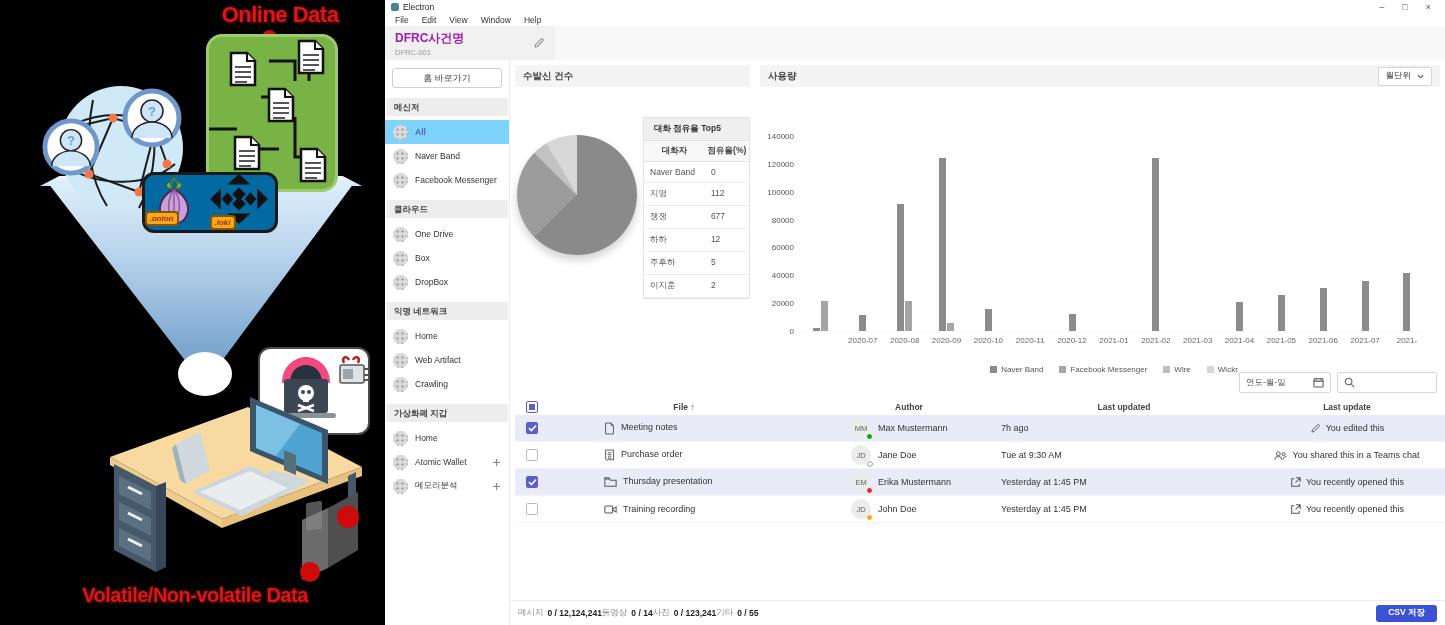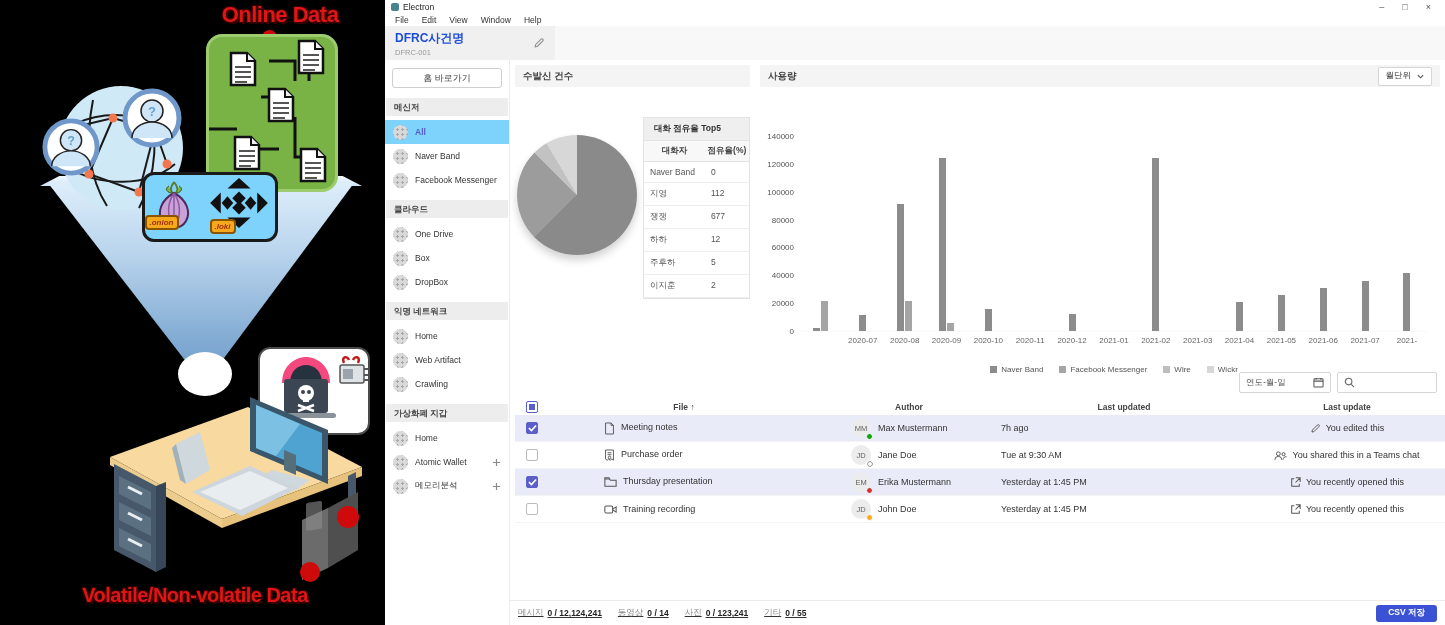--- a/index.html
+++ b/index.html
@@ -18,42 +18,42 @@
     background:linear-gradient(180deg,#ddeefb 0%,#b9d4ec 35%,#7fa9d2 80%,#6f9cc8 100%);
     clip-path:polygon(0 0,100% 0,51% 100%); }
   .funnel-lip { position:absolute; left:40px; top:176px; width:322px; height:10px;
     background:linear-gradient(180deg,#f2f9ff,#cfe4f5); clip-path:polygon(0 100%,6% 0,94% 0,100% 100%); }
   .funnel-drop { position:absolute; left:178px; top:352px; width:54px; height:44px; border-radius:50%; background:#fff; }
   .green-box { position:absolute; left:206px; top:34px; width:132px; height:158px;
     background:#79b346; border:3px solid #9ccc6d; border-radius:16px; }
   .red-dot-top { position:absolute; left:262px; top:30px; width:15px; height:15px; border-radius:50%; background:#cf0a0a; }
   .globe { position:absolute; left:55px; top:82px; width:132px; height:132px; }
   .avatar-bubble { position:absolute; }
-  .white-box { position:absolute; left:142px; top:172px; width:136px; height:70px;
-    background:#7dd3fc; border:3px solid #1a1a1a; border-radius:12px; display:flex; align-items:center; justify-content:space-around; }
+  .white-box { position:absolute; left:142px; top:172px; width:136px; height:61px;
+    background:#0369a1; border:3px solid #1a1a1a; border-radius:12px; display:flex; align-items:center; justify-content:space-around; }
   .tag { position:absolute; background:#f6a91c; border:2px solid #8a5400; border-radius:4px;
     color:#a03010; font-weight:bold; font-style:italic; font-size:8px; padding:0 3px; line-height:11px; }
   .speech-bubble { position:absolute; left:258px; top:347px; width:112px; height:88px;
     background:#fff; border:2px solid #4a4a4a; border-radius:12px; }
   .speech-tail { position:absolute; left:270px; top:430px; width:0; height:0;
     border-left:6px solid transparent; border-right:14px solid transparent; border-top:18px solid #fff; transform:rotate(18deg); }
   .desk { position:absolute; left:100px; top:372px; width:270px; height:210px; }
 
   
   .app { position:absolute; left:385px; top:0; width:1060px; height:625px; background:#fff; font-size:9px; color:#333; }
   .titlebar { height:13px; display:flex; align-items:center; padding:0 6px; background:#fff; }
   .app-icon { width:8px; height:8px; border-radius:2px; background:#47848f; margin-right:4px; }
   .titlebar-title { font-size:8.5px; color:#222; flex:1; }
   .win-controls { display:flex; gap:18px; padding-right:8px; color:#555; font-size:9px; }
   .win-controls span { cursor:default; }
   .menubar { height:13px; display:flex; align-items:center; gap:13px; padding:0 10px; font-size:8.5px; color:#333; background:#fff; }
   .case-header { height:34px; background:#f8f8f8; display:flex; }
   .case-card { width:170px; background:#f0f0f0; display:flex; align-items:center; padding:0 10px; }
   .case-text { flex:1; }
-  .case-title { font-size:12px; font-weight:bold; color:#1d4ed8; }
+  .case-title { font-size:12px; font-weight:bold; color:#a21caf; }
   .case-sub { font-size:7.5px; color:#999; margin-top:1px; }
   .body-row { display:flex; height:565px; }
 
   
   .sidebar { width:125px; border-right:1px solid #ececec; padding-top:8px; background:#fff; }
   .home-btn { margin:0 7px 10px 7px; height:20px; border:1px solid #cfcfcf; border-radius:3px;
     display:flex; align-items:center; justify-content:center; font-size:9px; color:#333; background:#fff; cursor:pointer; }
   .sb-section-title { background:#ededed; height:18px; line-height:18px; padding-left:8px;
     font-size:8.5px; font-weight:bold; color:#444; margin:8px 1px 4px 1px; }
   .sb-item { display:flex; align-items:center; height:24px; padding-left:8px; cursor:pointer; gap:7px; }
@@ -712,21 +712,21 @@
                       <path d="M7 1 H12 V6 M12 1 L6.5 6.5"></path>
                     </svg>
                   </span>
                   <span>You recently opened this</span>
                 </div>
               </div>
             </div>
         </div>
 
         <div class="status-bar">
-          <span id="status-items" style="display:flex; gap:16px;text-decoration:underline;">
+          <span id="status-items" style="display:flex; gap:0;">
               <span class="st-item">
                 <span class="st-label">메시지</span>
                 <span class="st-value">0 / 12,124,241</span>
               </span>
               <span class="st-item">
                 <span class="st-label">동영상</span>
                 <span class="st-value">0 / 14</span>
               </span>
               <span class="st-item">
                 <span class="st-label">사진</span>

